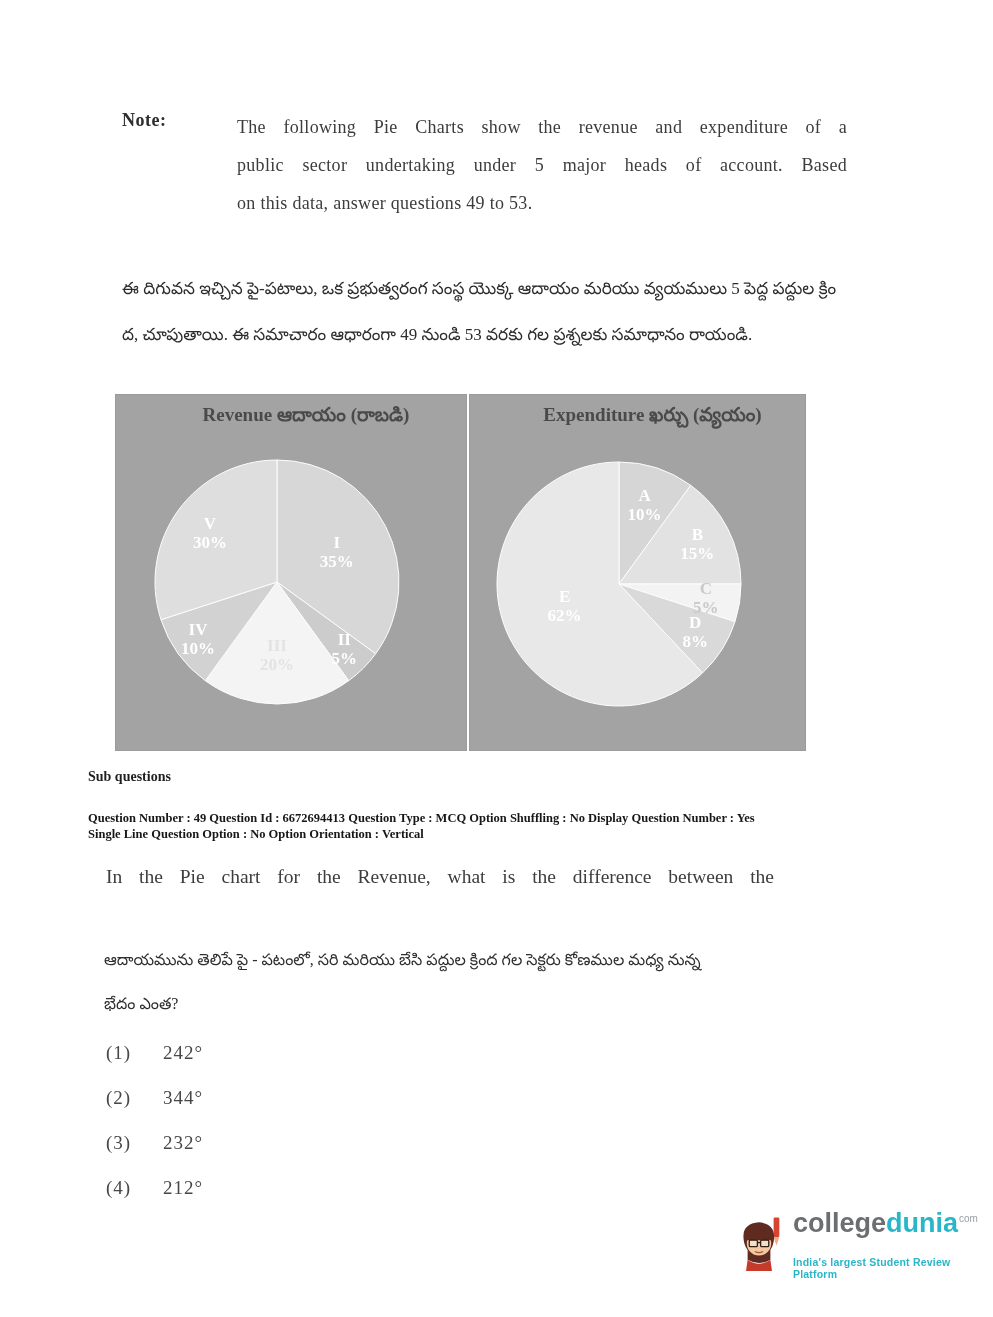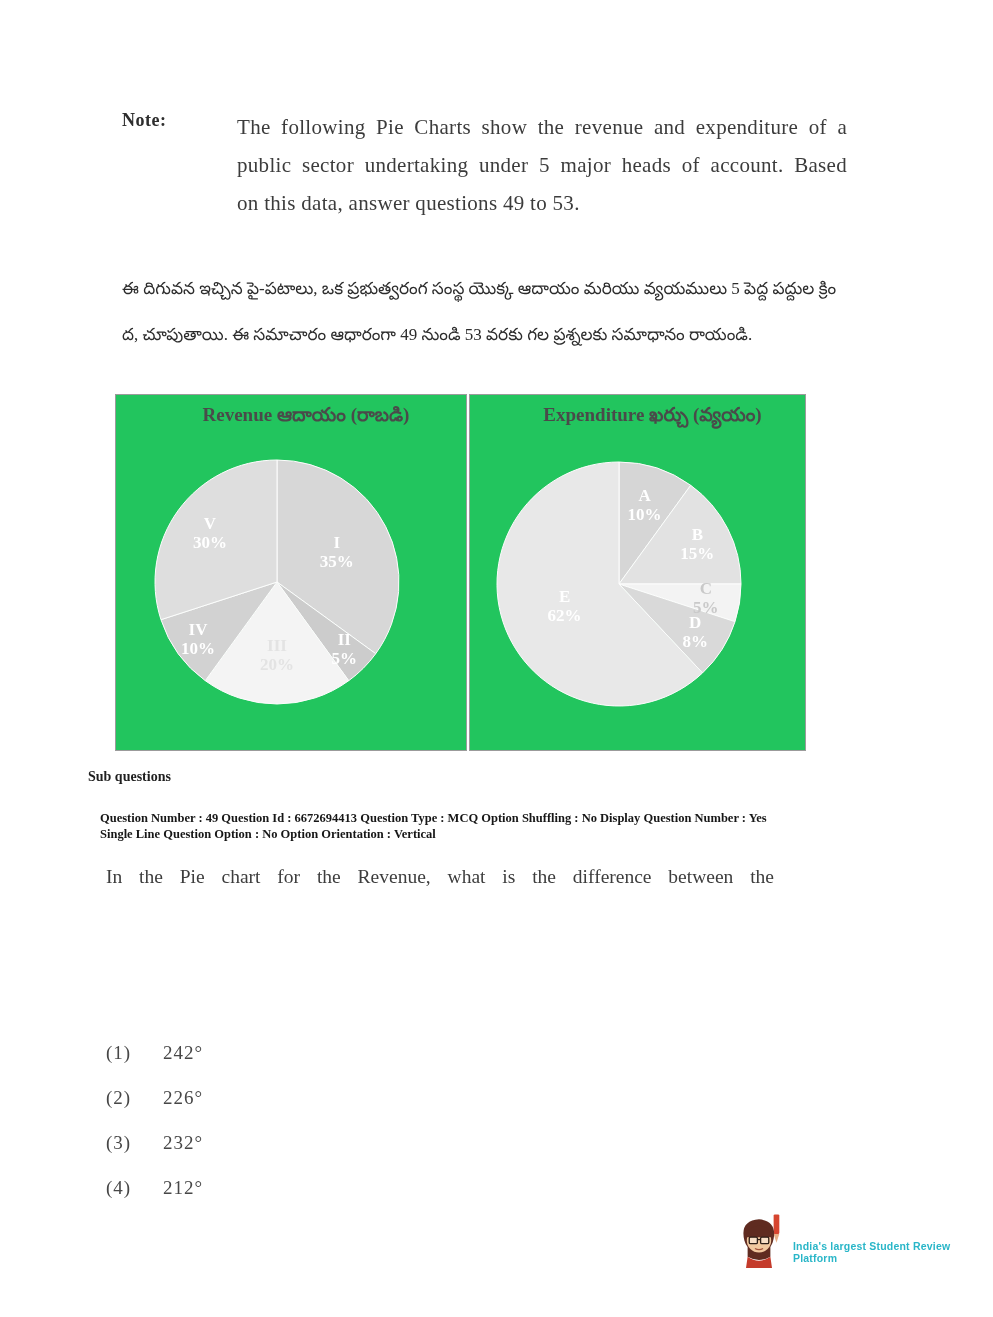--- a/index.html
+++ b/index.html
@@ -6,41 +6,41 @@
   html,body { background:#ffffff; }
   .page {
     position:relative; width:993px; height:1317px; margin:0 auto;
     background:#ffffff; overflow:hidden;
     font-family:"Liberation Serif", serif; color:#333;
   }
 
   
   .note { position:absolute; left:122px; top:108px; width:730px; }
   .note-label { position:absolute; left:0; top:2px; font-weight:bold; font-size:18px; color:#2e2e2e; letter-spacing:0.5px; }
-  .note-body { position:absolute; left:115px; top:0; width:610px; font-size:21px; color:#3c3c3c; letter-spacing:0.3px;font-family:Liberation Serif, serif; }
+  .note-body { position:absolute; left:115px; top:0; width:610px; font-size:18px; color:#3c3c3c; letter-spacing:0.3px;font-family:Liberation Serif, serif; }
   .note-body > div { line-height:38px; }
   .jline { text-align:justify; text-align-last:justify; }
 
   
   .note-telugu { position:absolute; left:122px; top:266px; width:760px; font-size:17px; color:#2c2c2c; }
   .note-telugu > div { line-height:46px; white-space:nowrap; }
 
   
   .charts { position:absolute; left:115px; top:394px; display:flex; }
-  .chart-cell { position:relative; width:352px; height:357px; border:1px solid #9b9b9b; background:#22c55e;padding-left:30px; }
+  .chart-cell { position:relative; width:352px; height:357px; border:1px solid #9b9b9b; background:#a3a3a3;padding-left:30px; }
   .cell-right { width:337px; margin-left:2px; }
   .chart-title { margin-top:9px; text-align:center; font-size:19px; font-weight:bold; color:#4a4a4a; }
   .pie { position:absolute; left:26px; top:52px; }
   .pie-right { left:14px; top:54px; }
   .pie text { font-family:"Liberation Serif", serif; font-size:17px; font-weight:bold; }
 
   
   .subq { position:absolute; left:88px; top:769px; font-size:14px; font-weight:bold; color:#1f1f1f; }
   .meta { position:absolute; left:88px; top:810px; width:900px; font-size:12.5px; font-weight:bold; color:#171717; }
-  .meta > div { line-height:16px; white-space:nowrap;margin-left:12px; }
+  .meta > div { line-height:16px; white-space:nowrap; }
   .meta-marks { margin-top:4px; }
 
   
   .q-en { position:absolute; left:106px; top:862px; width:668px; font-size:19.5px; color:#3d3d3d; }
   .q-en > div { line-height:30px; }
   .q-te { position:absolute; left:104px; top:938px; width:720px; font-size:16px; color:#2e2e2e; }
   .q-te > div { line-height:44px; white-space:nowrap; }
 
   
   .options { position:absolute; left:106px; top:1030px; }
@@ -114,29 +114,33 @@
 
   <div class="meta">
     <div>Question Number : 49  Question Id : 6672694413  Question Type : MCQ  Option Shuffling : No  Display Question Number : Yes</div>
     <div>Single Line Question Option : No  Option Orientation : Vertical</div>
   </div>
 
   <div class="q-en">
     <div class="jline">In the Pie chart for the Revenue, what is the difference between the</div>
   </div>
 
+  <div class="q-te">
+    <div>ఆదాయమును తెలిపే పై - పటంలో, సరి మరియు బేసి పద్దుల క్రింద గల  సెక్టరు   కోణముల మధ్య నున్న</div>
+    <div>భేదం ఎంత?</div>
+  </div>
 
   <div class="options">
     <div class="option">
       <span class="opt-num">(1)</span>
       <span class="opt-val">242°</span>
     </div>
     <div class="option">
       <span class="opt-num">(2)</span>
-      <span class="opt-val">226°</span>
+      <span class="opt-val">344°</span>
     </div>
     <div class="option">
       <span class="opt-num">(3)</span>
       <span class="opt-val">232°</span>
     </div>
     <div class="option">
       <span class="opt-num">(4)</span>
       <span class="opt-val">212°</span>
     </div>
   </div>
@@ -148,17 +152,18 @@
       <path d="M14 34 Q8 10 32 8 Q54 10 50 32 Q49 38 46 42 L46 54 Q32 62 18 54 L18 42 Q15 38 14 34 Z" fill="#5f2b20"></path>
       <circle cx="32" cy="34" r="15" fill="#f2c9a0"></circle>
       <path d="M17 26 Q22 16 32 16 Q42 16 47 26 L47 30 L17 30 Z" fill="#5f2b20"></path>
       <rect x="20" y="30" width="10" height="8" rx="1.5" fill="rgba(255,255,255,0.4)" stroke="#2e1f18" stroke-width="1.6"></rect>
       <rect x="34" y="30" width="10" height="8" rx="1.5" fill="rgba(255,255,255,0.4)" stroke="#2e1f18" stroke-width="1.6"></rect>
       <line x1="30" y1="33" x2="34" y2="33" stroke="#2e1f18" stroke-width="1.6"></line>
       <path d="M27 44 Q32 47 37 44" stroke="#a5553d" stroke-width="1.5" fill="none"></path>
       <path d="M18 54 Q32 64 46 54 L48 68 L16 68 Z" fill="#c43b2b"></path>
     </svg>
     <div class="logo-text">
+      <div class="brand"><span class="brand-college">college</span><span class="brand-dunia">dunia</span><span class="brand-com">com</span></div>
       <div class="tagline">India's largest Student Review Platform</div>
     </div>
   </div>
 
 </div>
 
 </body></html>

